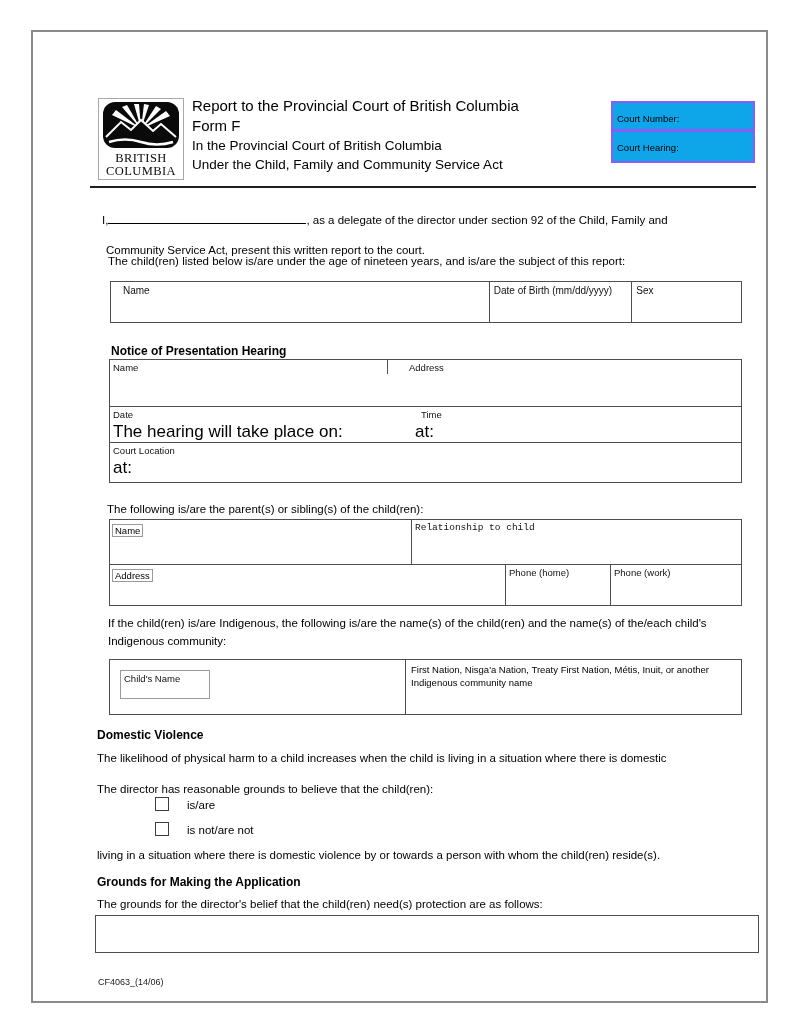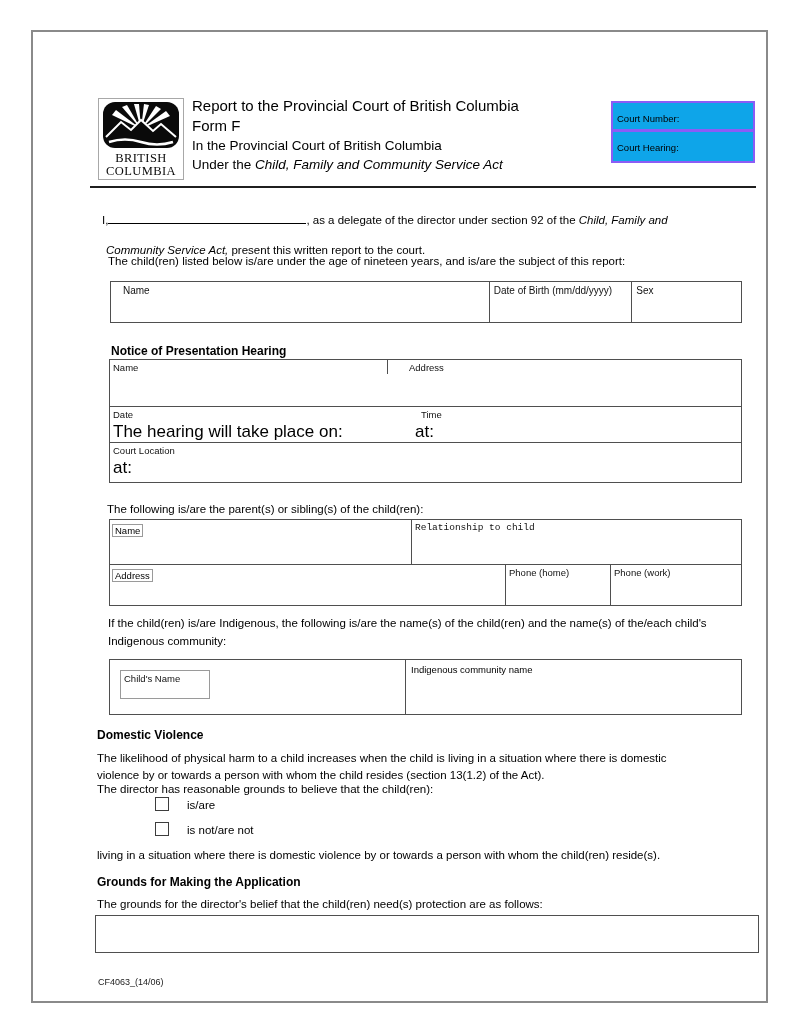--- a/index.html
+++ b/index.html
@@ -21,21 +21,21 @@
   .court-stack { left:578px; top:69px; width:144px; }
   .court-cell { border:2px solid #8b5cf6; font-size:9.5px; padding:10px 4px; background:#0ea5e9; }
   .court-cell.first { height:30px; }
   .court-cell.second { height:33px; margin-top:-1px; }
   .header-rule { left:57px; top:154px; width:666px; height:2px; background:#1f1f1f; }
 
   
   .txt { font-size:11.5px; line-height:15px; }
   .sec-title { font-size:12px; font-weight:bold; }
   .blank-line { display:inline-block; width:198px; border-bottom:1px solid #000; height:12px; }
-  .italic { font-style:italic; }
+  .italic { }
 
   
   .tbl { position:absolute; border:1px solid #4f4f4f; background:#fff; }
   .trow { display:flex; }
   .trow + .trow { border-top:1px solid #4f4f4f; }
   .tcell { position:relative; }
   .tcell.vline { border-left:1px solid #4f4f4f; }
   .cell-label { font-size:9.5px; padding:2px 3px; color:#111; }
   .cell-label-lg { font-size:10px; padding:3px 4px; color:#111; }
   .boxed-label { display:inline-block; border:1px solid #9a9a9a; font-size:9.5px;
@@ -180,30 +180,30 @@
 
   <div class="tbl" style="left:76px; top:627px; width:633px; height:56px;">
     <div class="trow" style="height:54px;">
       <div class="tcell" style="width:295px;">
         <div class="childname-box">
           <div class="cell-label">Child's Name</div>
         </div>
       </div>
       <div class="tcell vline" style="flex:1;">
         <div class="small-multi">
+          <div>First Nation, Nisga'a Nation, Treaty First Nation, Métis, Inuit, or another</div>
           <div>Indigenous community name</div>
         </div>
       </div>
     </div>
   </div>
 
   <div class="abs sec-title nowrap" style="left:64px; top:696px;">Domestic Violence</div>
   <div class="abs txt nowrap" style="left:64px; top:718px; line-height:17px;">
     <div>The likelihood of physical harm to a child increases when the child is living in a situation where there is domestic</div>
-    <div>violence by or towards a person with whom the child resides (section 13(1.2) of the Act).</div>
   </div>
   <div class="abs txt nowrap" style="left:64px; top:750px;">The director has reasonable grounds to believe that the child(ren):</div>
 
   <div class="checkbox" style="left:122px; top:765px;"></div>
   <div class="abs txt nowrap" style="left:154px; top:766px;">is/are</div>
 
   <div class="checkbox" style="left:122px; top:790px;"></div>
   <div class="abs txt nowrap" style="left:154px; top:791px;">is not/are not</div>
 
   <div class="abs txt nowrap" style="left:64px; top:816px;">living in a situation where there is domestic violence by or towards a person with whom the child(ren) reside(s).</div>

